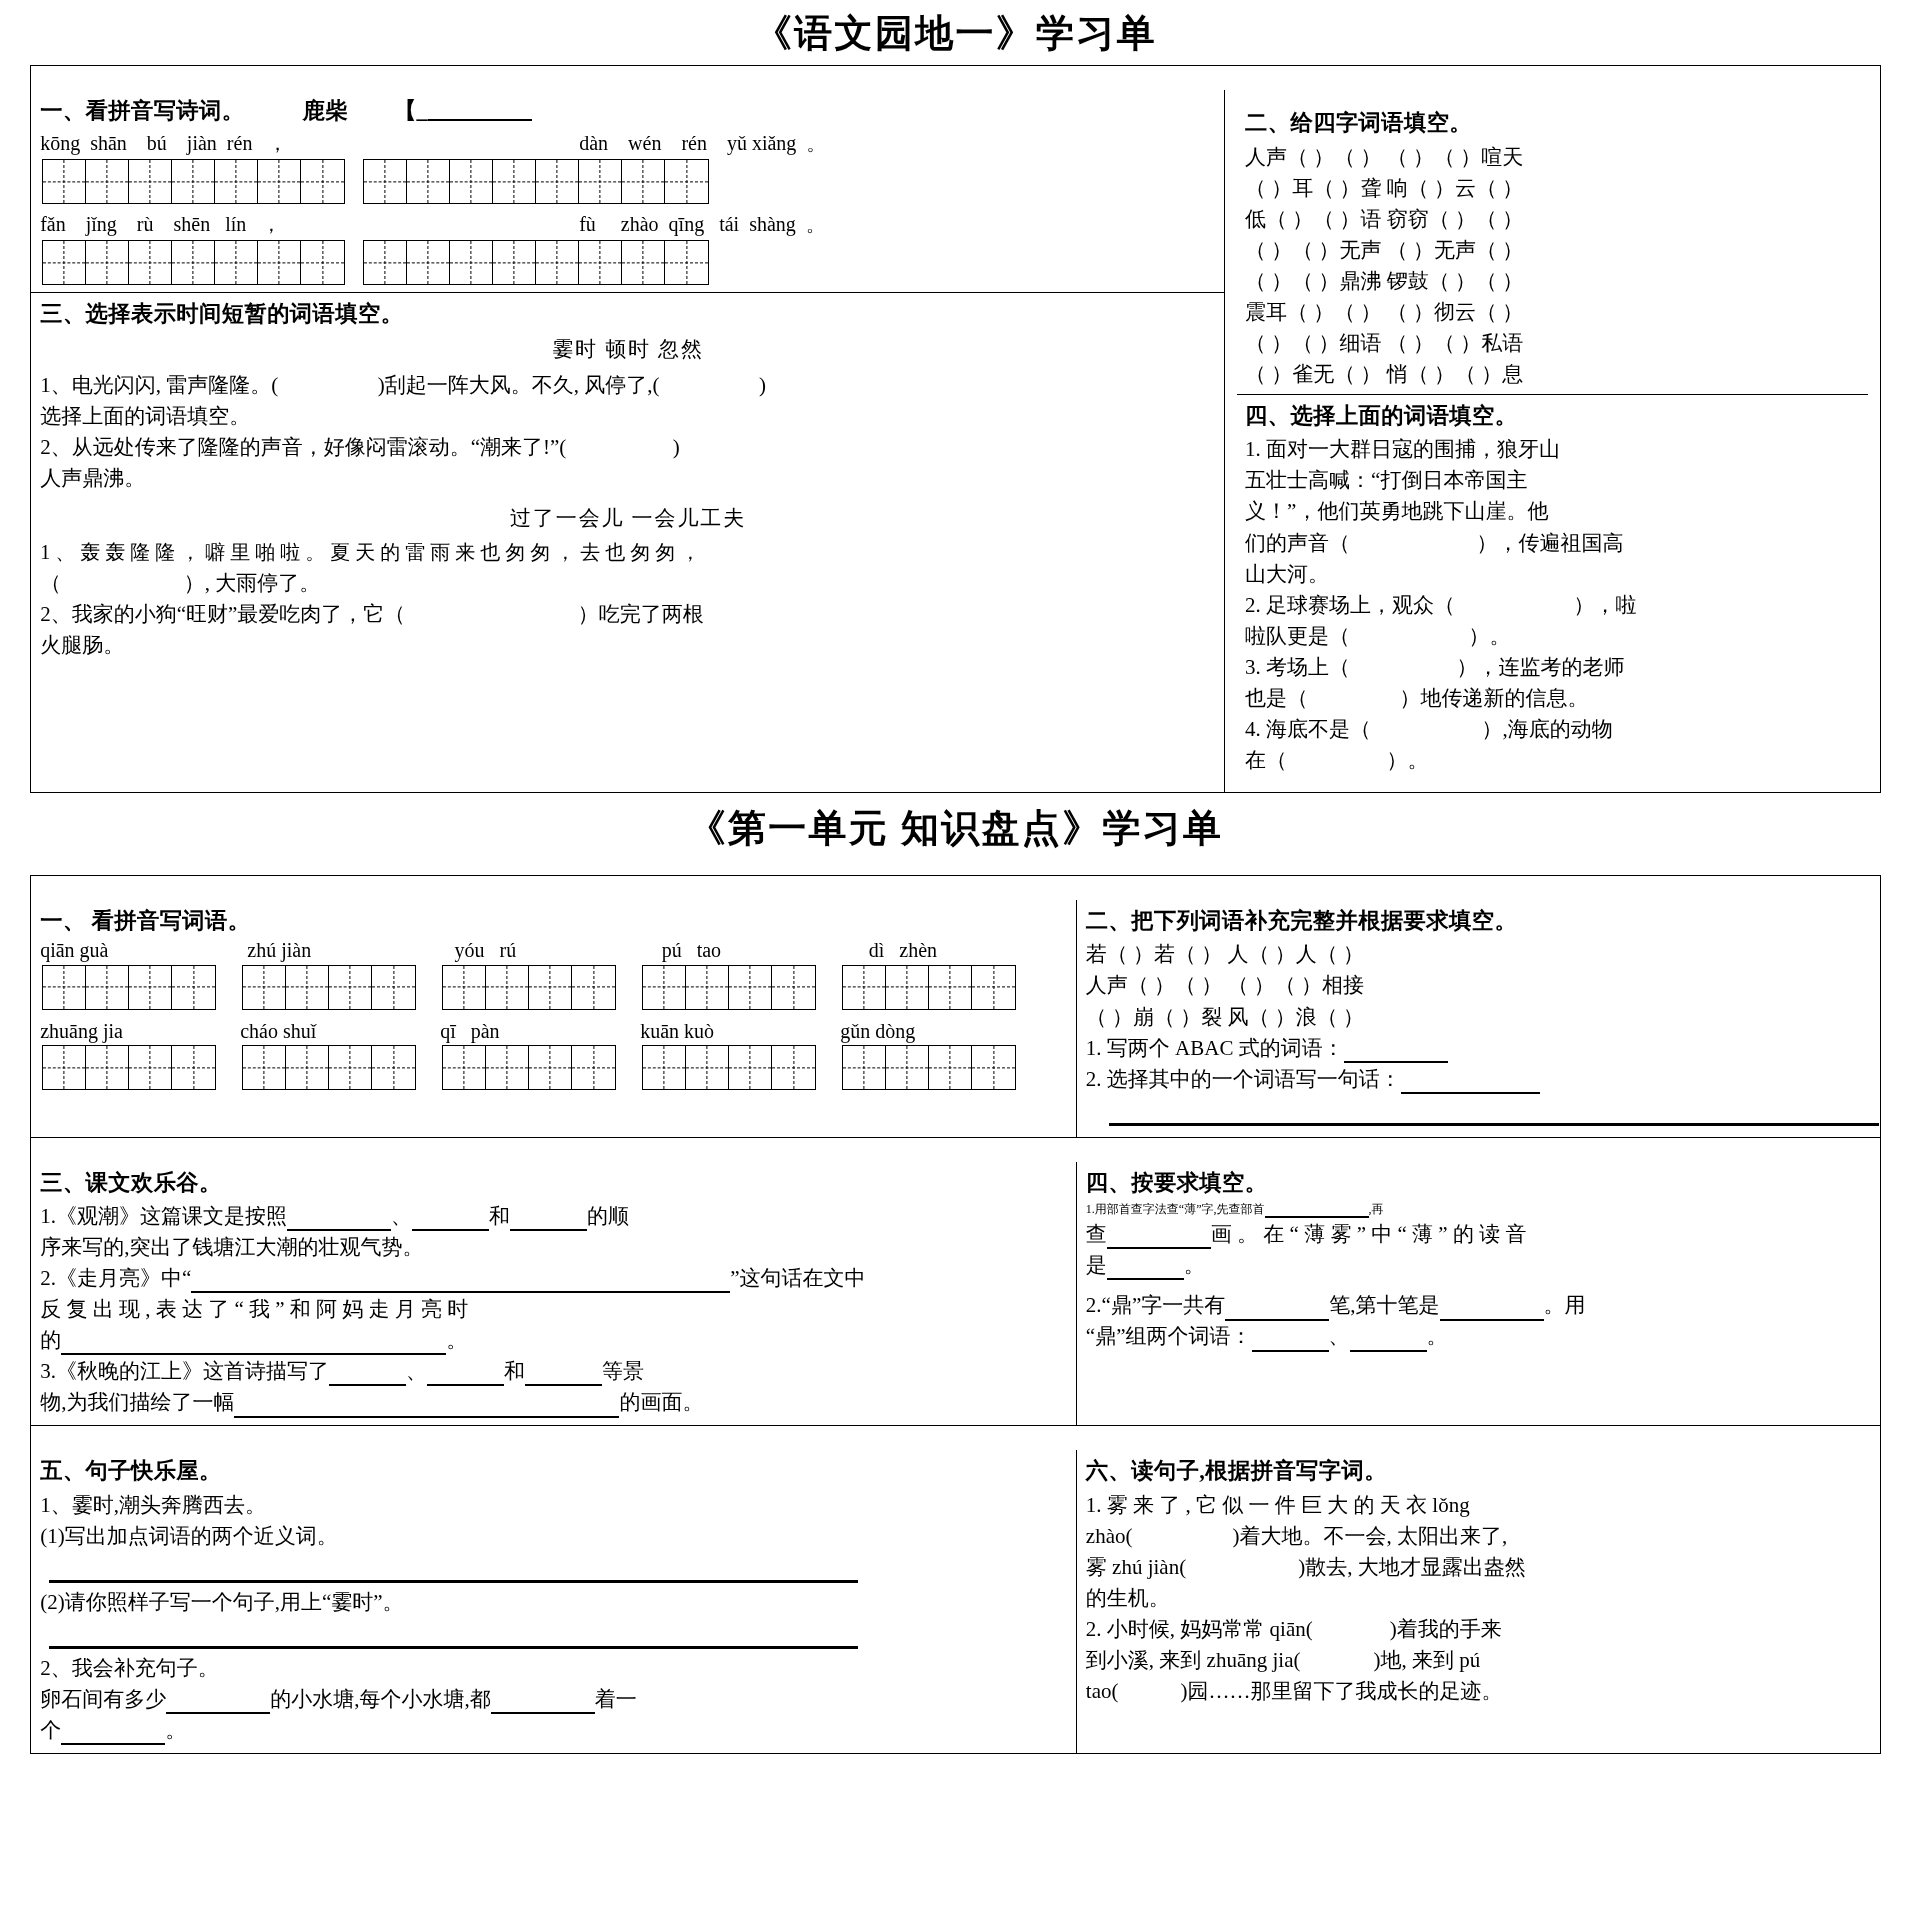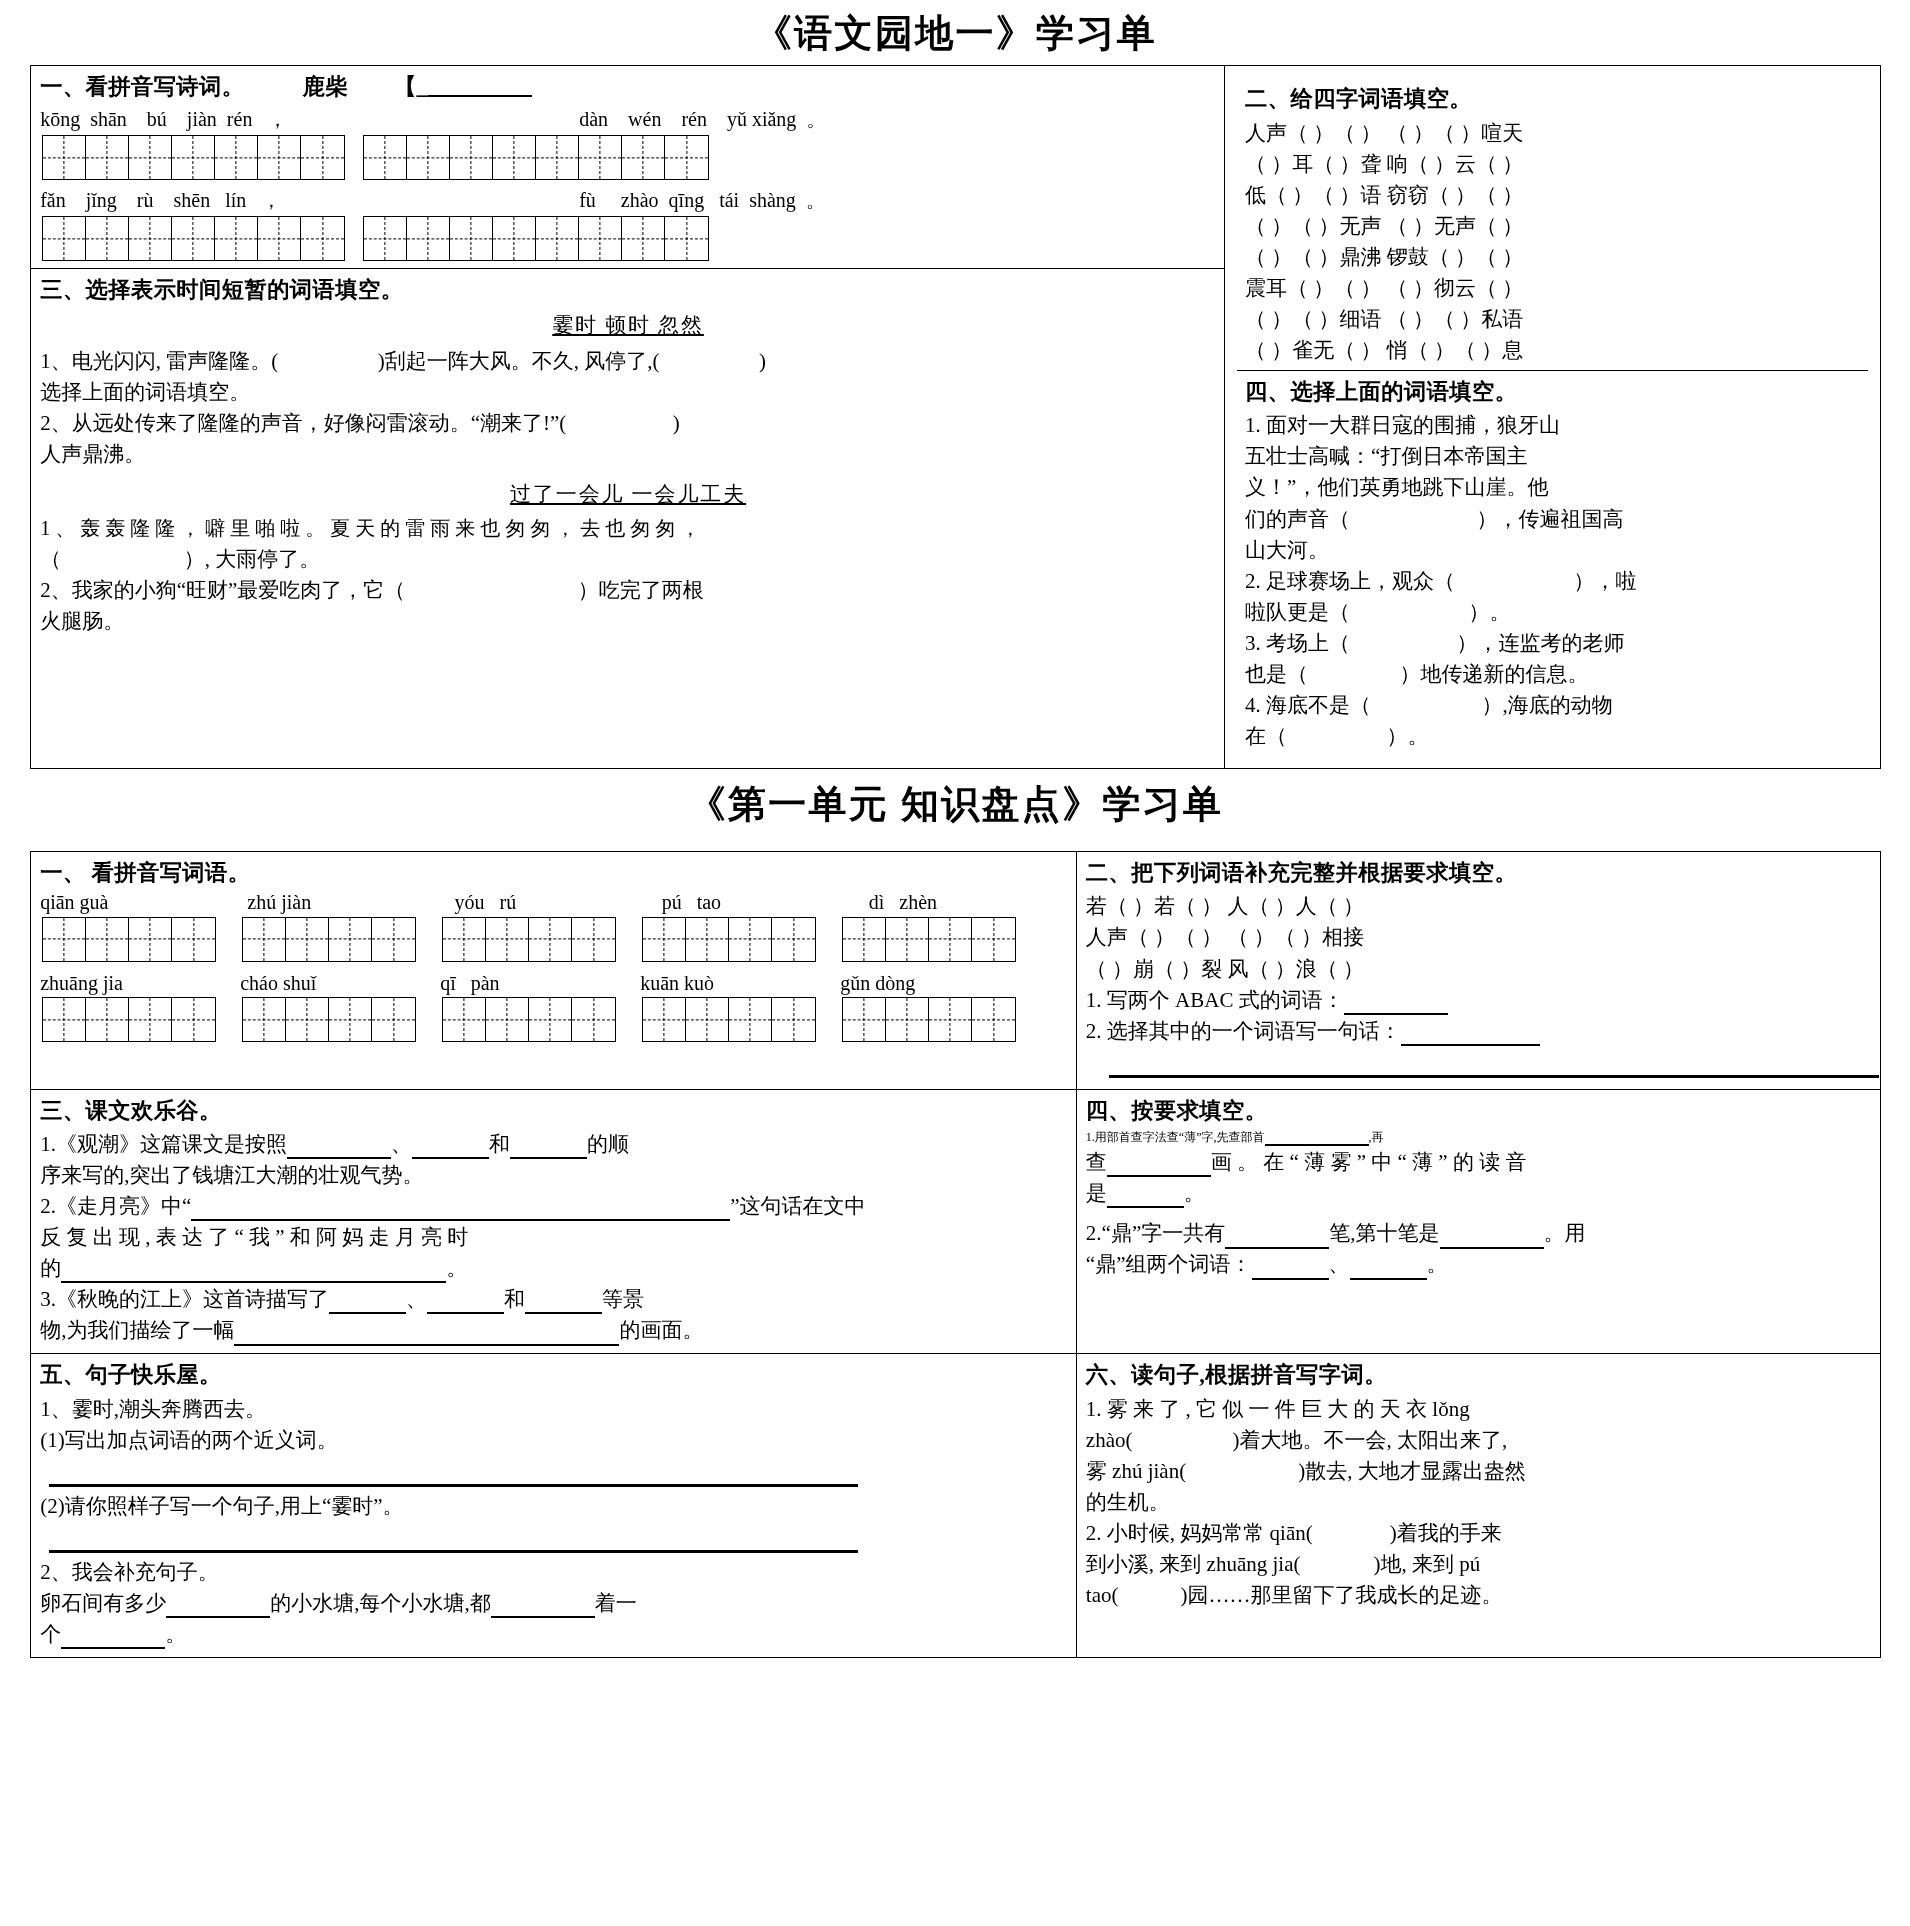--- a/index.html
+++ b/index.html
@@ -49,20 +49,21 @@
     display: flex;
     width: 100%;
     box-sizing: border-box;
   }
   .row + .row {
     border-top: 1.9px solid #000;
   }
   .cellL, .cellR {
     box-sizing: border-box;
     padding: 5.4px 7.7px 7px 9.2px;
+    margin-top: 24px;
   }
   .vline {
     border-left: 1.9px solid #000;
   }
 
   
   .w1-left  { width: 64.5%; }
   .w1-right { width: 35.5%; }
 
   
@@ -77,21 +78,21 @@
     margin: 0.8px 0 3.9px 0;
     letter-spacing: 0.4px;
   }
   .line {
     font-size: 21px;
     line-height: 1.44;
     margin: 0.8px 0;
     letter-spacing: 0px;
   }
   .line.spread { letter-spacing: 1.9px; }
-  .center { text-align: center; text-decoration: underline; }
+  .center { text-align: center; }
   .pinyin-grp { display: flex; margin: 3.9px 0 1.5px 0; }
   .pinyin-grp span {
     font-size: 20px;
     white-space: pre;
     font-family: "Liberation Serif", "DejaVu Serif", serif;
   }
 
   
   .grid-row {
     display: flex;

